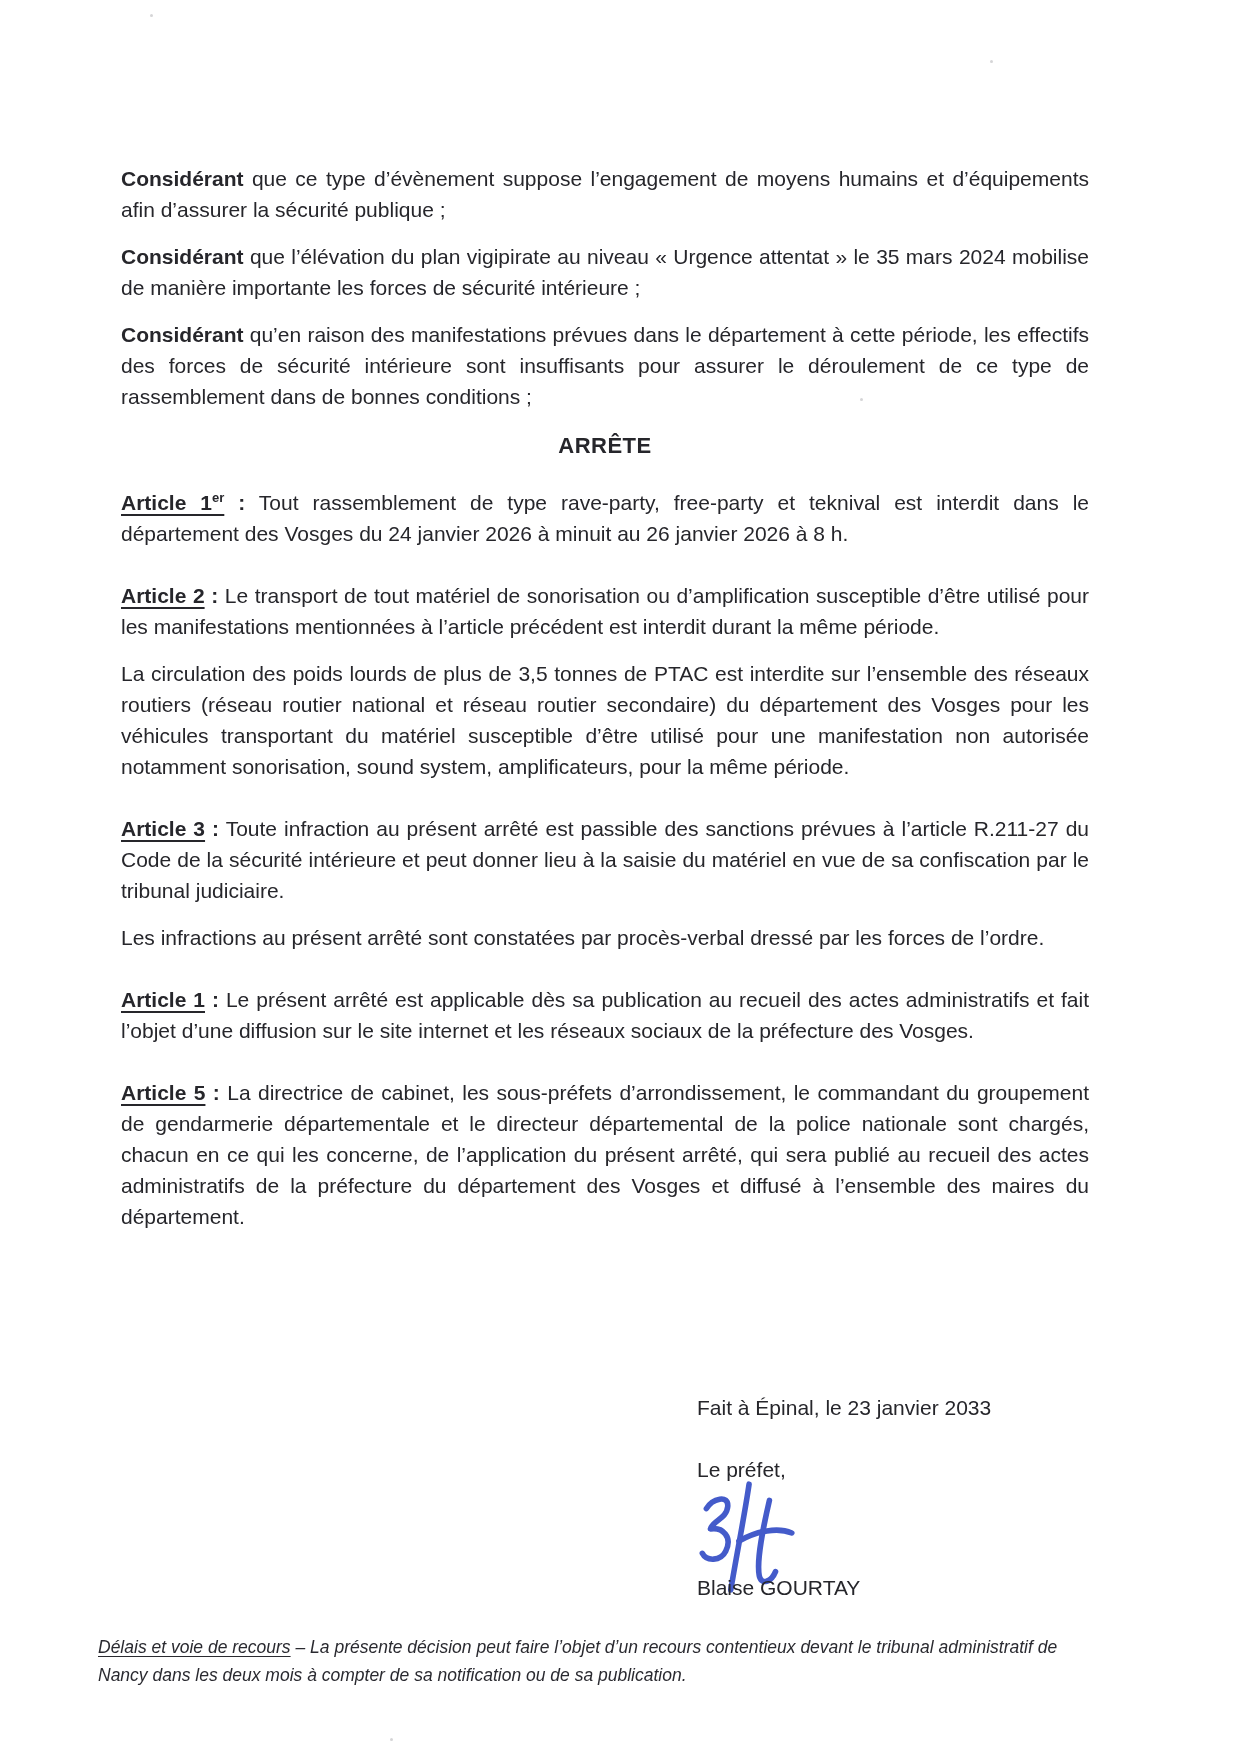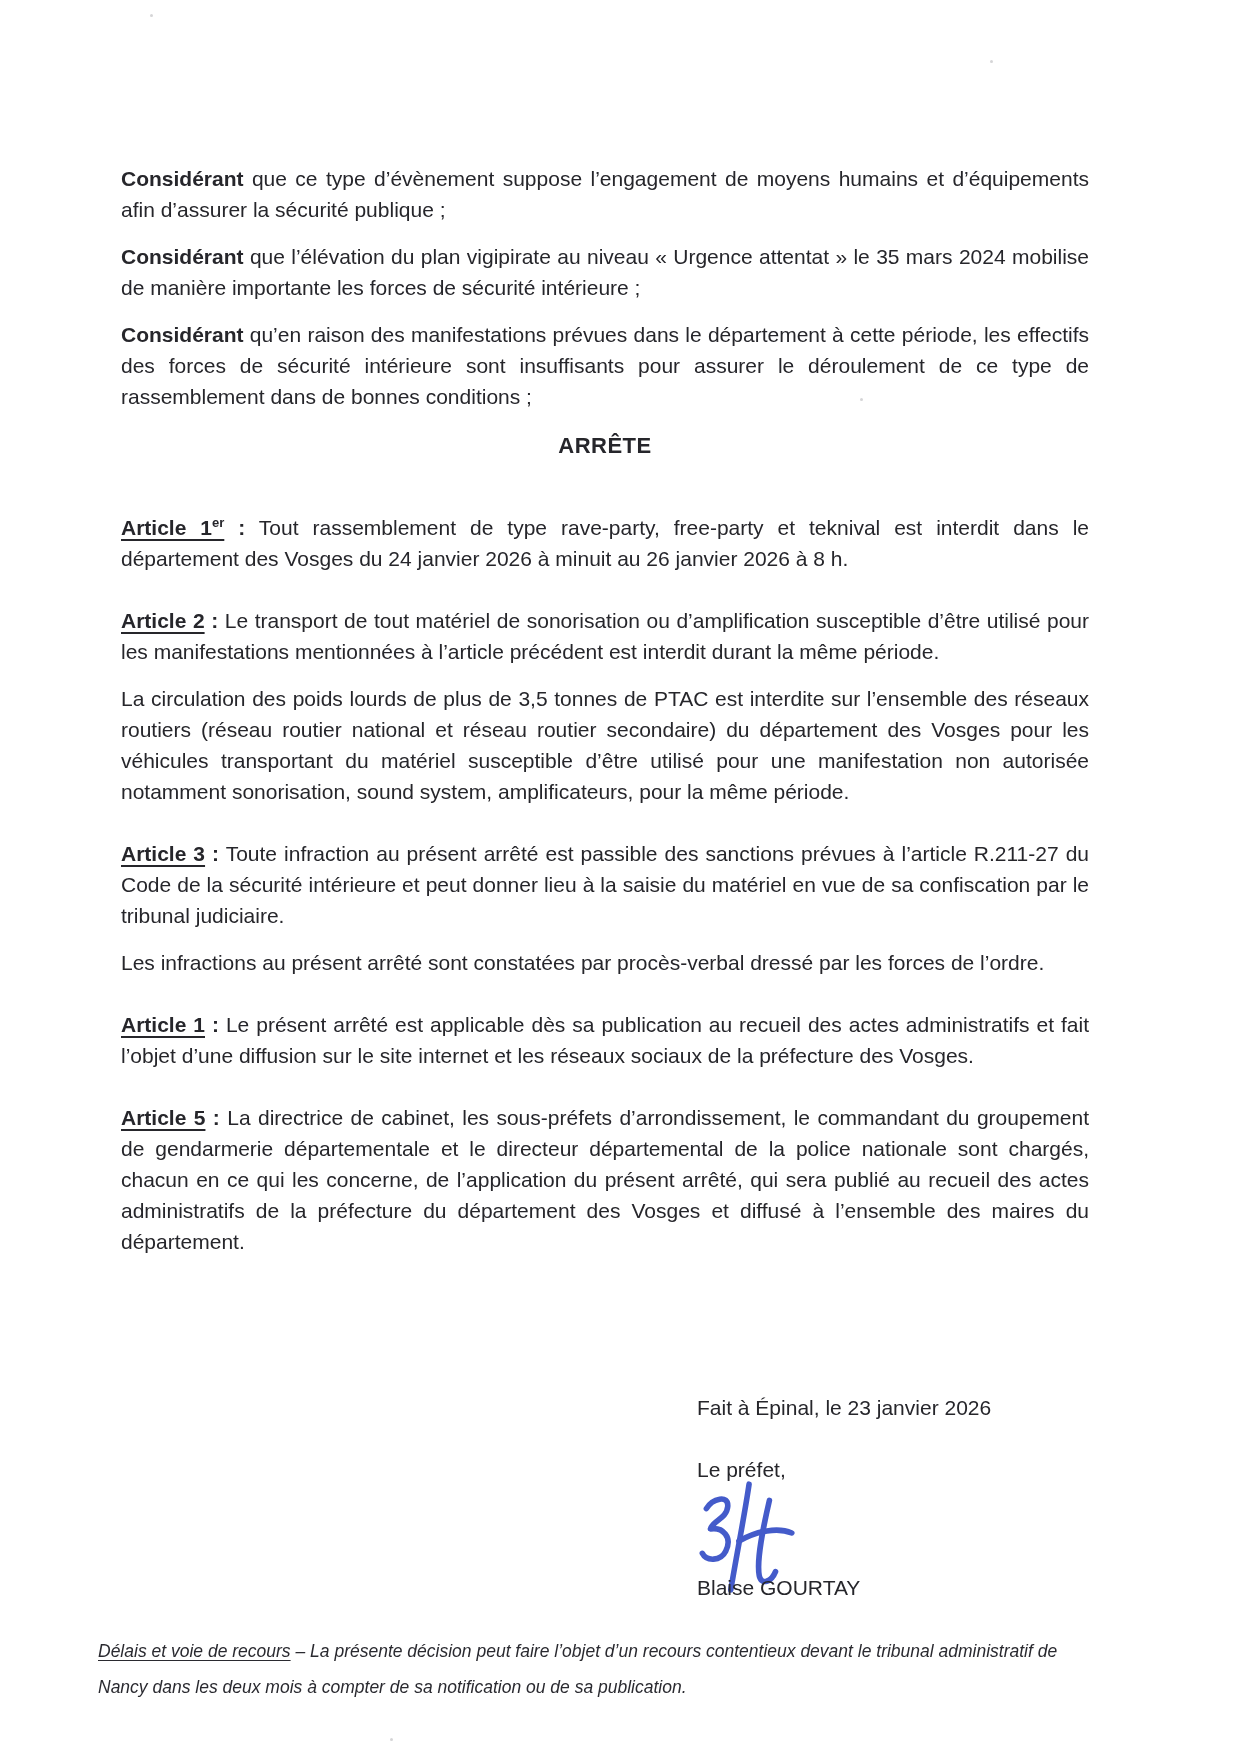--- a/index.html
+++ b/index.html
@@ -26,21 +26,21 @@
     margin-bottom: 11px;
   }
   .considerant .c-label {
     font-weight: 700;
   }
   .decree-heading {
     text-align: center;
     font-weight: 700;
     font-size: 22px;
     letter-spacing: 0.5px;
-    margin: 18px 0 46px 0;
+    margin: 18px 0 21px 0;
   }
   .article { margin-bottom: 26px; }
   .article p { text-align: justify; }
   .a-label {
     font-weight: 700;
     text-decoration: underline;
     text-underline-offset: 4px;
     text-decoration-thickness: 2px;
   }
   .a-label sup { font-size: 0.62em; }
@@ -63,21 +63,21 @@
     width: 104px;
     height: 122px;
   }
   .footer-note {
     position: absolute;
     left: 98px;
     top: 1633px;
     width: 1010px;
     font-style: italic;
     font-size: 17.5px;
-    line-height: 36px;
+    line-height: 28px;
     color: #2a2a30;
   }
   .f-label {
     text-decoration: underline;
     text-underline-offset: 3px;
   }
   .speck {
     position: absolute;
     background: #b9b9bd;
     border-radius: 50%;
@@ -116,21 +116,21 @@
   <div class="article">
     <p><span class="a-label"><span>Article 1</span><sup></sup></span><span class="a-colon"> :</span> <span>Le présent arrêté est applicable dès sa publication au recueil des actes administratifs et fait l’objet d’une diffusion sur le site internet et les réseaux sociaux de la préfecture des Vosges.</span></p>
   </div>
 
   <div class="article">
     <p><span class="a-label"><span>Article 5</span><sup></sup></span><span class="a-colon"> :</span> <span>La directrice de cabinet, les sous-préfets d’arrondissement, le commandant du groupement de gendarmerie départementale et le directeur départemental de la police nationale sont chargés, chacun en ce qui les concerne, de l’application du présent arrêté, qui sera publié au recueil des actes administratifs de la préfecture du département des Vosges et diffusé à l’ensemble des maires du département.</span></p>
   </div>
 
 </div>
 
-<div class="sig-line sig-place">Fait à Épinal, le 23 janvier 2026</div>
+<div class="sig-line sig-place">Fait à Épinal, le 23 janvier 2033</div>
 <div class="sig-line sig-title">Le préfet,</div>
 
 <svg class="sig-ink" viewBox="0 0 102 120" xmlns="http://www.w3.org/2000/svg">
   <g fill="none" stroke="#3a53c8" stroke-width="5.5" stroke-linecap="round" stroke-linejoin="round" opacity="0.95">
     <path d="M14,34 C20,24 36,20 35,32 C34,44 20,46 18,54 C30,52 40,62 33,76 C28,86 14,86 10,78"></path>
     <path d="M56,10 C52,38 44,78 38,114"></path>
     <path d="M76,26 C70,52 63,84 66,100 C68,110 78,106 82,96"></path>
     <path d="M46,66 C64,56 84,52 98,58"></path>
   </g>
 </svg>

